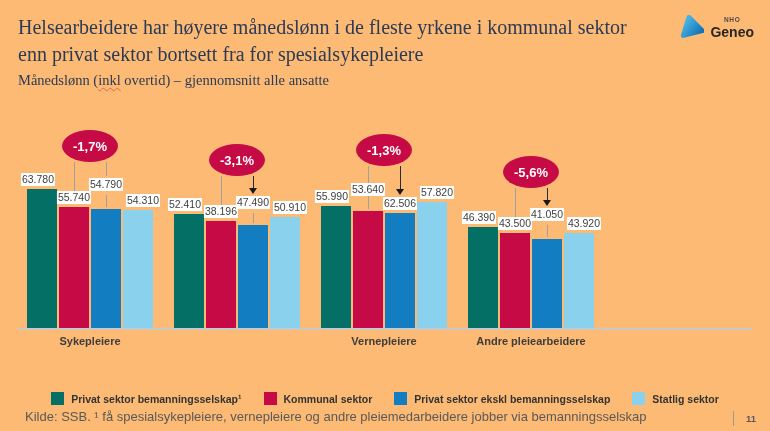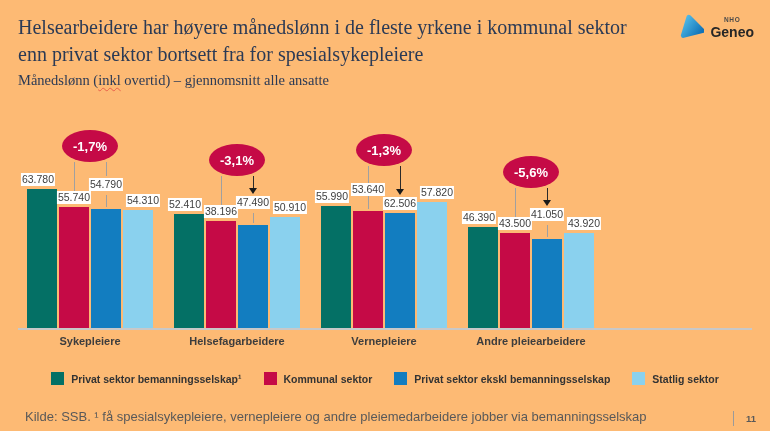--- a/index.html
+++ b/index.html
@@ -69,21 +69,21 @@
   .arrowhead{
     position:absolute;width:0;height:0;z-index:2;
     border-left:4px solid transparent;border-right:4px solid transparent;
     border-top:6px solid #1a1a1a;
   }
   
   .legend{
     margin-top:42px;
     display:flex;justify-content:center;align-items:center;gap:22px;
   }
-  .legend-item{display:flex;align-items:center;gap:7px;}
+  .legend-item{display:flex;align-items:center;gap:7px;margin-top:20px;}
   .legend-swatch{width:13px;height:13px;}
   .legend-label{font-size:10.5px;font-weight:700;color:#333333;white-space:nowrap;}
   
   .footer-source{
     position:absolute;left:25px;bottom:7px;
     font-size:13px;color:#595959;
   }
   .footer-page{
     position:absolute;right:14px;bottom:5px;
     display:flex;align-items:center;gap:12px;font-weight:bold;
@@ -147,21 +147,20 @@
           </div>
           <div class="vlabel" style="left: 11px; bottom: 117px;">52.410</div>
           <div class="vlabel" style="left: 47px; bottom: 110px;">38.196</div>
           <div class="vlabel" style="left: 79px; bottom: 119px;">47.490</div>
           <div class="vlabel" style="left: 116px; bottom: 114px;">50.910</div>
           <div class="conn" style="left: 46.5px; bottom: 111px; height: 41px;"></div>
           <div class="arrowhead" style="left: 75px; bottom: 134px;"></div>
           <div class="conn-dark" style="left: 78.5px; bottom: 139px; height: 13px;"></div>
           <div class="conn" style="left: 78.5px; bottom: 105px; height: 10px;"></div>
           <div class="badge" style="background: rgb(197, 10, 70); bottom: 152px;">-3,1%</div>
-          <div class="cat">Helsefagarbeidere</div>
         </div>
         <div class="group">
           <div class="bars">
             <div class="bar" style="height: 122px; background: rgb(4, 112, 101);"></div>
             <div class="bar" style="height: 117px; background: rgb(197, 10, 70);"></div>
             <div class="bar" style="height: 115px; background: rgb(18, 125, 192);"></div>
             <div class="bar" style="height: 126px; background: rgb(138, 209, 238);"></div>
           </div>
           <div class="vlabel" style="left: 11px; bottom: 125px;">55.990</div>
           <div class="vlabel" style="left: 47px; bottom: 132px;">53.640</div>

